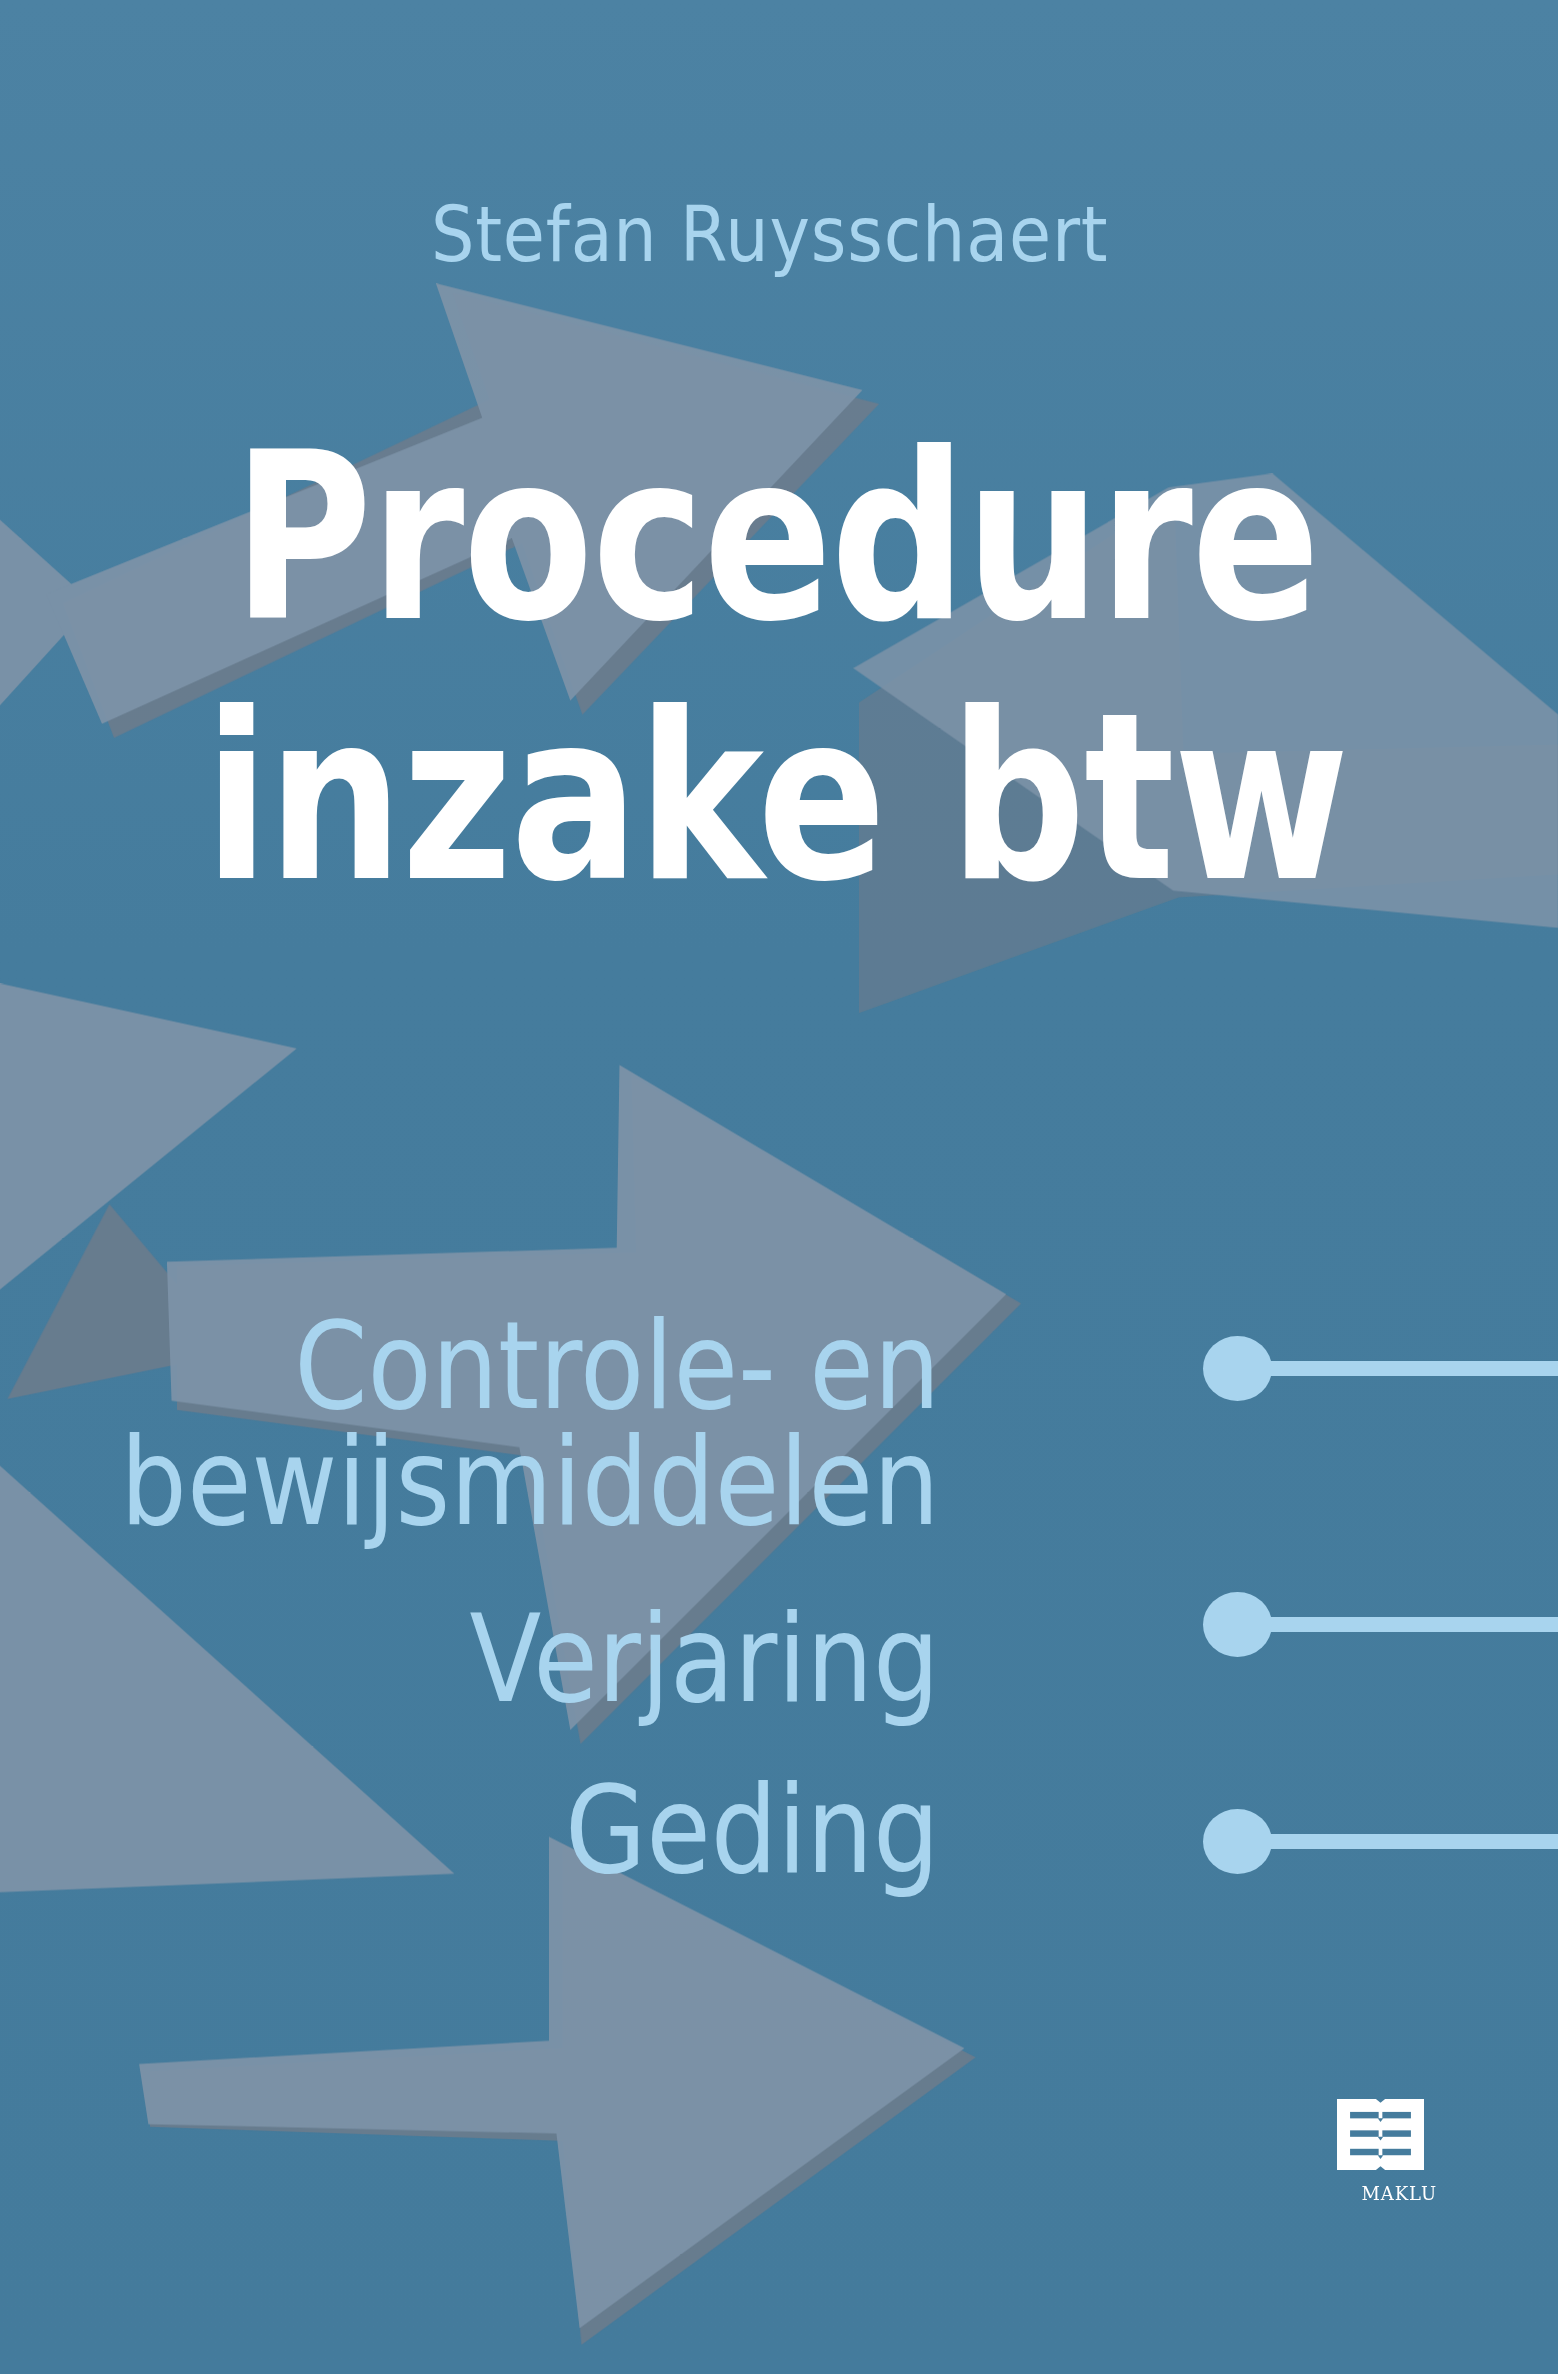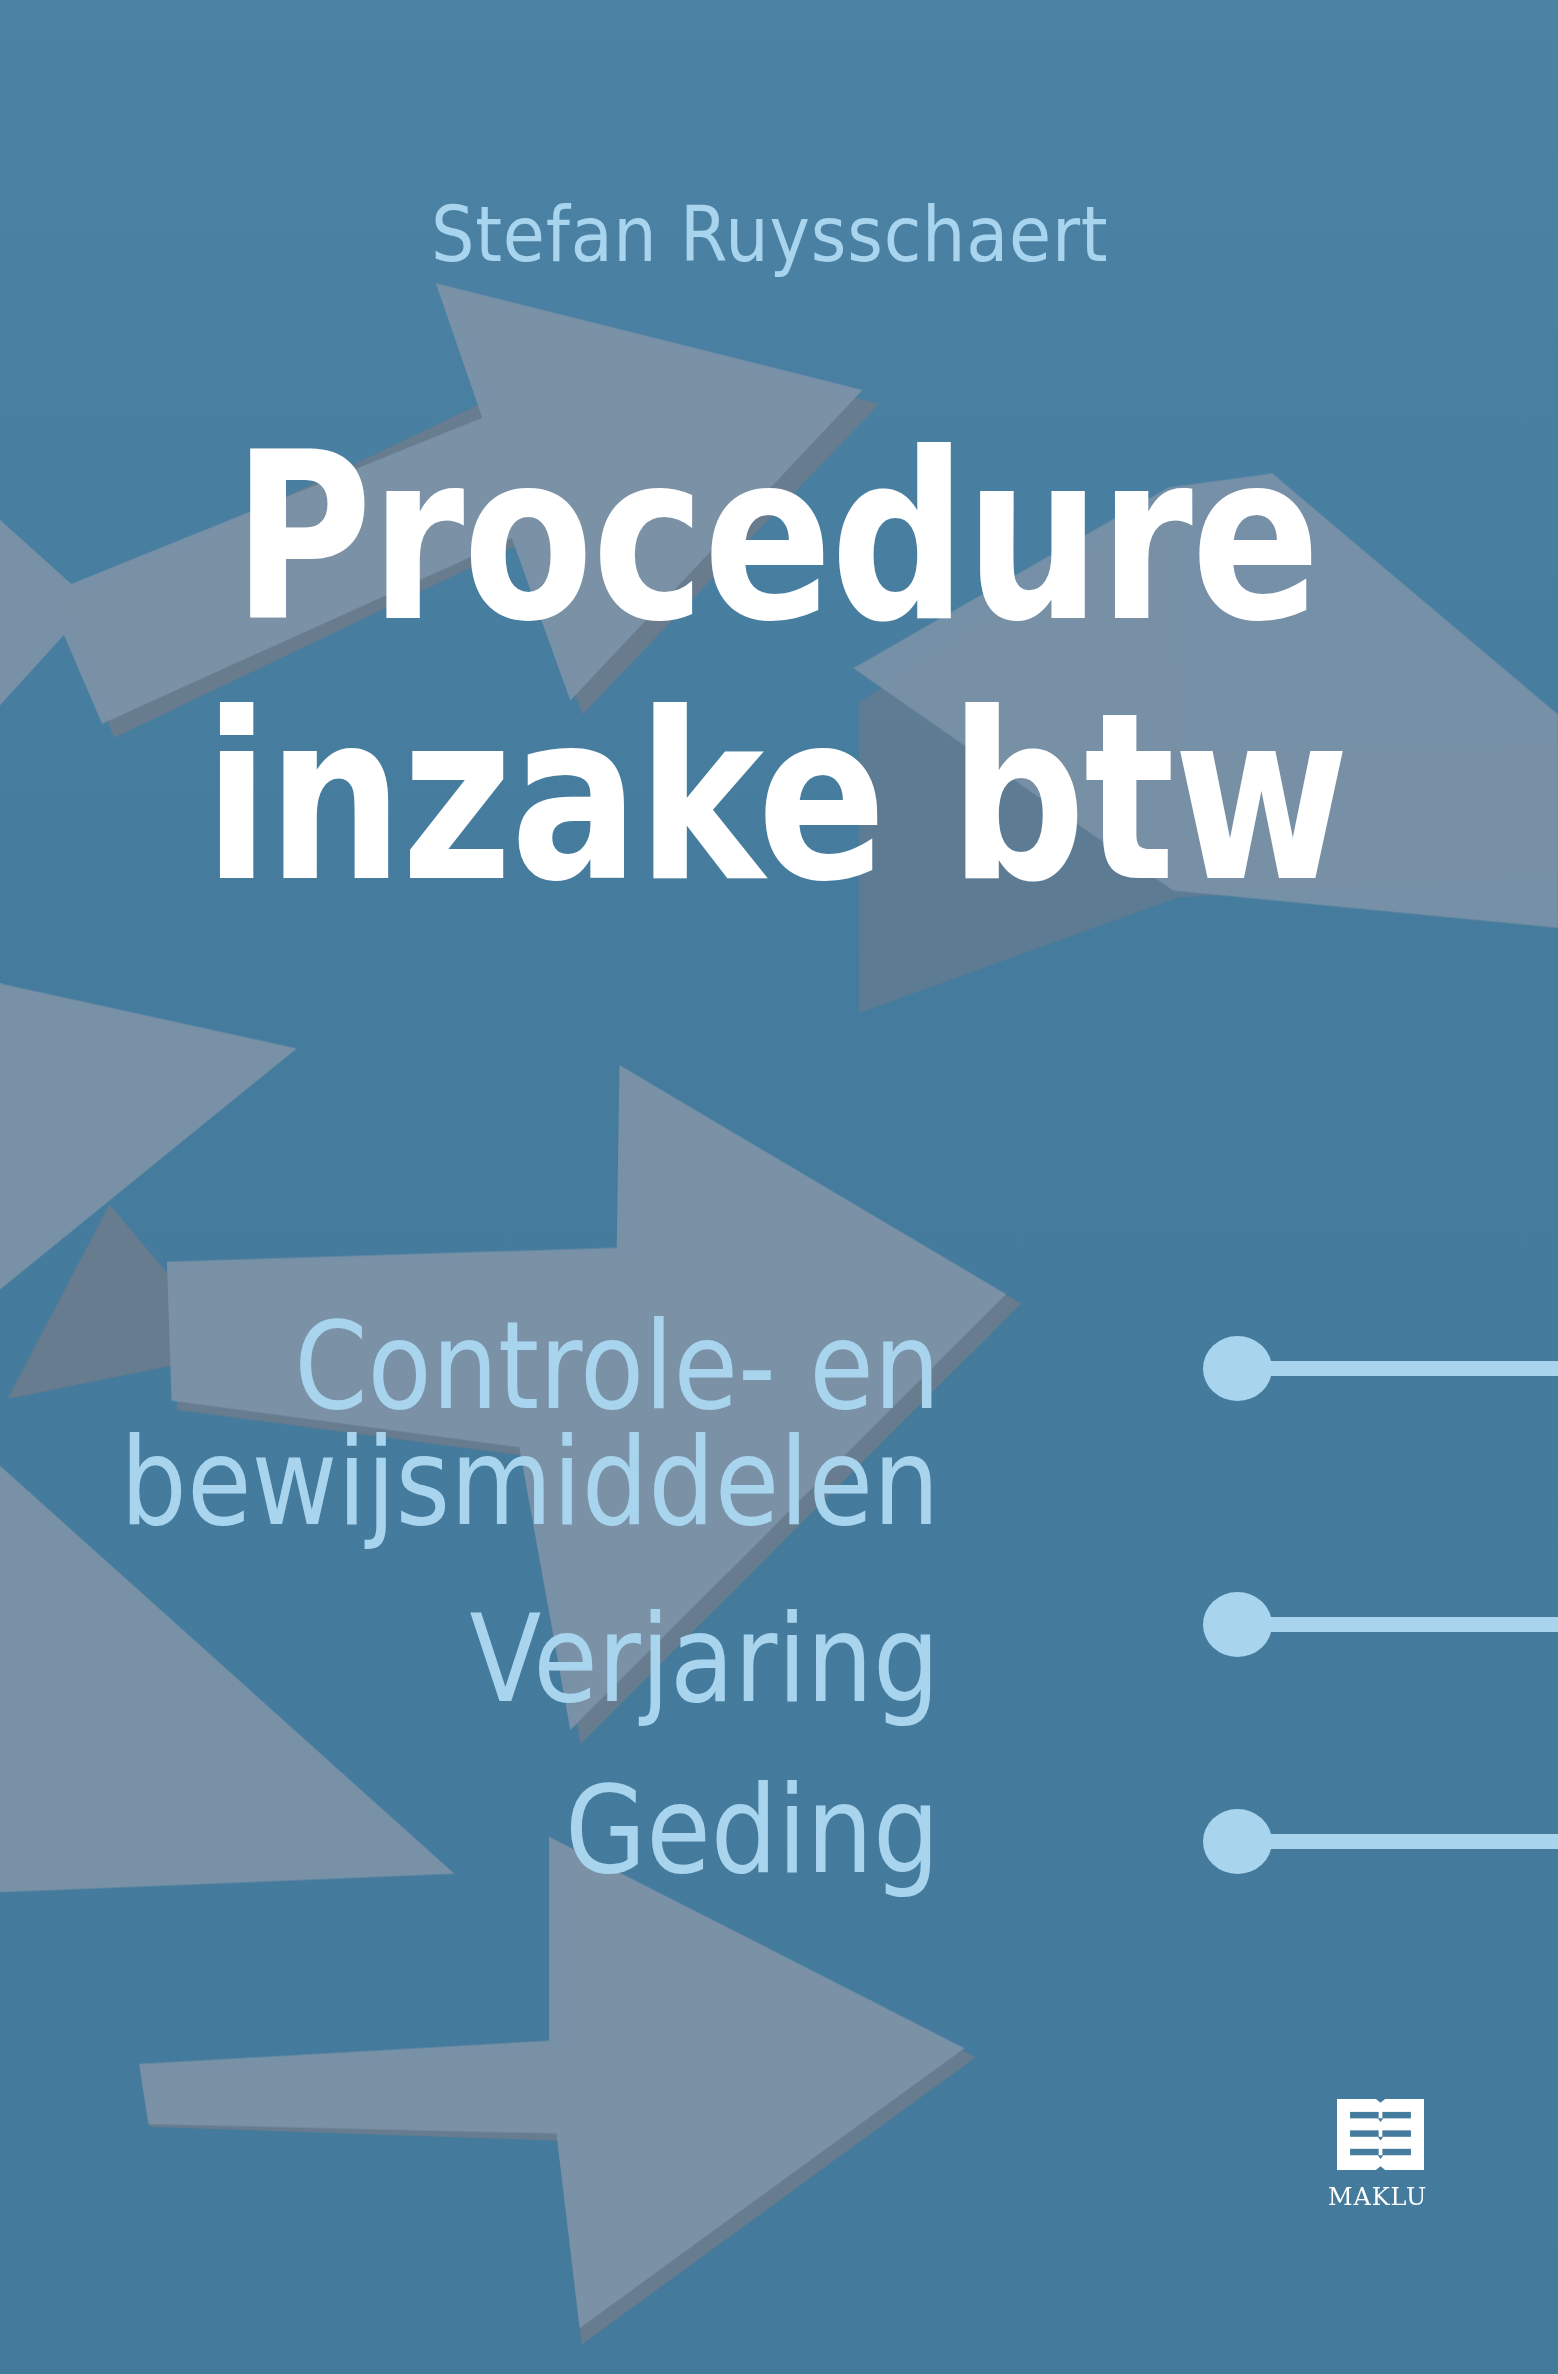--- a/index.html
+++ b/index.html
@@ -24,22 +24,22 @@
   .topic-text {
     position: absolute; right: 422px; text-align: right;
     font-family: "DejaVu Sans", sans-serif; font-size: 122px; line-height: 1;
     transform: scaleX(0.86); transform-origin: right top; white-space: nowrap;
   }
   .dot { position: absolute; width: 69px; height: 65px; border-radius: 50%; }
   .line { position: absolute; height: 15px; }
   .logo { position: absolute; left: 1328px; top: 2092px; width: 109px; }
   .logo-box { position: absolute; left: 9.3px; top: 7.4px; width: 87px; height: 71px; background: #ffffff; }
   .logo-text {
-    position: absolute; left: 0; top: 91px; width: 109px; text-align: left;
-    font-family: "DejaVu Serif", serif; font-size: 24px; color: #ffffff; letter-spacing: 0.9px;
+    position: absolute; left: 0; top: 91px; width: 109px; text-align: right;
+    font-family: "DejaVu Serif", serif; font-size: 18px; color: #ffffff; letter-spacing: 0.9px;
   }
 </style>
 </head>
 <body>
 
 <div class="cover">
 
   <svg class="bg-art" viewBox="0 0 1680 2560" xmlns="http://www.w3.org/2000/svg">
     <g fill="#6e7c8c" opacity="0.85">
 

